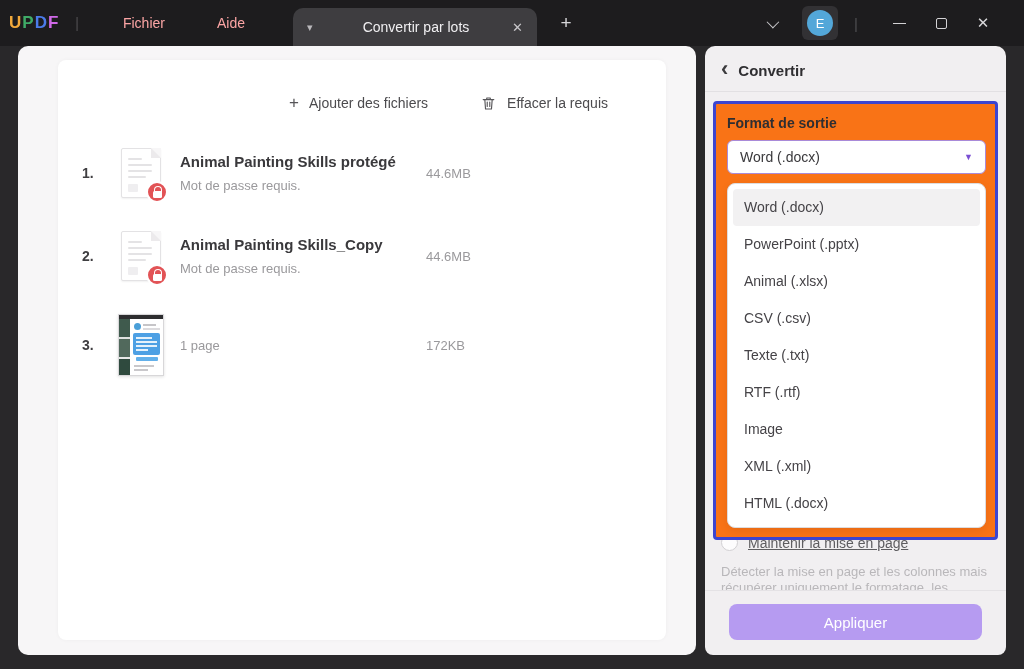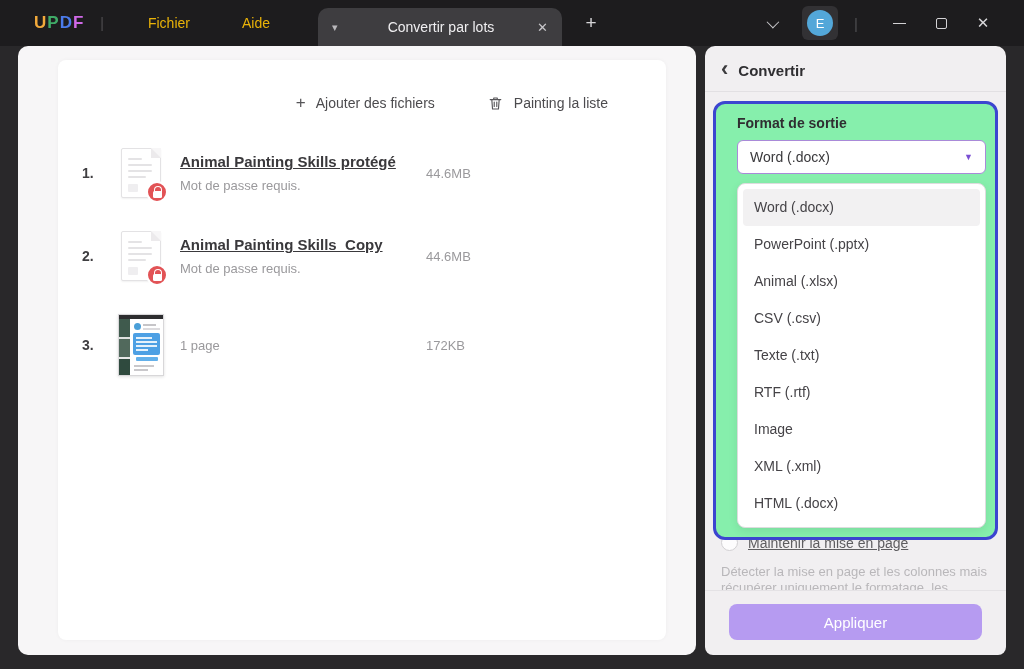--- a/index.html
+++ b/index.html
@@ -2,27 +2,27 @@
 <html style="--logo-u: #f2a93b; --logo-p: #3faa67; --logo-d: #4b7bea; --logo-f: #d069e8; --accent-blue: #3c45d0; --select-border: #a98ad8; --caret-purple: #7a4fd3; --apply-purple: #b69bf1; --badge-red: #e25356; --avatar-blue: #53a7d9;"><head>
 <meta charset="utf-8">
 <style>
   * { margin:0; padding:0; box-sizing:border-box; }
   html,body { width:1024px; height:669px; overflow:hidden; }
   body { font-family:"Liberation Sans","DejaVu Sans",sans-serif; }
 
   .window { width:1024px; height:669px; background:#29282a; display:flex; flex-direction:column; }
 
   
-  .titlebar { height:46px; background:#1d1c1e; display:flex; align-items:center; padding-left:34px; flex-shrink:0; }
+  .titlebar { height:46px; background:#1d1c1e; display:flex; align-items:center; padding-left:9px; flex-shrink:0; }
   .logo { font-size:17px; font-weight:bold; letter-spacing:1px; cursor:default; }
   .logo span { display:inline-block; }
   .logo .l0 { color:var(--logo-u); } .logo .l1 { color:var(--logo-p); }
   .logo .l2 { color:var(--logo-d); } .logo .l3 { color:var(--logo-f); }
   .tb-divider { color:#4f4e51; margin:0 18px 0 16px; font-size:14px; }
-  .menu-item { color:#eab308; font-size:14px; padding:0 26px; height:32px; display:flex; align-items:center; cursor:default; }
+  .menu-item { color:#fca5a5; font-size:14px; padding:0 26px; height:32px; display:flex; align-items:center; cursor:default; }
   .tab { margin-left:22px; width:244px; height:38px; align-self:flex-end; background:#3e3d40; border-radius:10px 10px 0 0; display:flex; align-items:center; padding:0 14px; }
   .tab-caret { color:#b9b8bb; font-size:11px; width:22px; }
   .tab-label { flex:1; text-align:center; color:#f0eff1; font-size:14px; }
   .tab-close { color:#c9c8cb; font-size:13px; width:20px; text-align:right; cursor:default; }
   .newtab { color:#d6d5d8; font-size:19px; font-weight:300; margin-left:16px; width:26px; text-align:center; }
   .tb-right { margin-left:auto; display:flex; align-items:center; padding-right:20px; }
   .chev-down { width:9px; height:9px; border-right:1.6px solid #c9c8cb; border-bottom:1.6px solid #c9c8cb; transform:rotate(45deg) translateY(-2px); margin-right:26px; }
   .avatar-wrap { width:36px; height:34px; background:#323134; border-radius:6px; display:flex; align-items:center; justify-content:center; margin-right:16px; }
   .avatar { width:26px; height:26px; border-radius:50%; background:var(--avatar-blue); color:#fff; font-size:13px; display:flex; align-items:center; justify-content:center; }
   .tb-divider2 { color:#4f4e51; font-size:15px; margin-right:20px; }
@@ -38,21 +38,21 @@
   .main-area { flex:1; background:#f7f6f7; border-radius:10px; min-width:0; }
   .file-panel { margin:14px 30px 16px 40px; height:580px; background:#ffffff; border-radius:8px; box-shadow:0 0 4px rgba(0,0,0,0.04); padding:28px 30px 0 24px; }
   .list-actions { display:flex; justify-content:flex-end; align-items:center; gap:52px; padding-right:28px; height:30px; margin-bottom:30px; }
   .action-btn { display:flex; align-items:center; gap:10px; color:#4c4b4e; font-size:14px; cursor:default; }
   .plus-glyph { font-size:17px; color:#565558; font-weight:300; }
 
   .file-row { display:flex; align-items:center; margin-bottom:33px; }
   .file-num { width:36px; font-size:14px; font-weight:bold; color:#3f3e41; }
   .file-thumb-col { width:46px; margin-right:16px; display:flex; justify-content:center; }
   .file-info { width:246px; }
-  .file-name { font-size:15px; font-weight:bold; color:#3a393c; margin-bottom:8px;text-decoration:underline; }
+  .file-name { font-size:15px; font-weight:bold; color:#3a393c; margin-bottom:8px; }
   .file-note { font-size:13px; color:#9a999c; }
   .file-size { font-size:13px; color:#9a999c; }
 
   
   .doc-icon { width:40px; height:50px; background:#fff; border:1px solid #e3e2e4; border-radius:2px; position:relative; box-shadow:0 1px 2px rgba(0,0,0,0.06); }
   .doc-icon .fold { position:absolute; top:-1px; right:-1px; width:0; height:0; border-left:10px solid #eceaec; border-top:10px solid #f7f6f7; }
   .doc-icon .ln { position:absolute; left:6px; height:2px; background:#e4e3e5; border-radius:1px; }
   .lock-badge { position:absolute; right:-8px; bottom:-6px; width:22px; height:22px; border-radius:50%; background:var(--badge-red); border:2px solid #fff; display:flex; align-items:center; justify-content:center; }
   .lock-shape { position:relative; width:9px; height:7px; background:#fff; border-radius:1.5px; margin-top:4px; }
   .lock-shape::before { content:""; position:absolute; top:-5px; left:1.5px; width:6px; height:6px; border:1.5px solid #fff; border-bottom:none; border-radius:4px 4px 0 0; }
@@ -69,21 +69,21 @@
   .img-thumb .btn { position:absolute; top:42px; left:17px; width:22px; height:4px; background:#63b0ea; border-radius:1px; }
   .img-thumb .gl { position:absolute; left:15px; height:1.5px; background:#c9c8cb; }
 
   
   .right-panel { width:301px; background:#f1eff1; border-radius:10px 10px 8px 8px; display:flex; flex-direction:column; flex-shrink:0; }
   .panel-header { display:flex; align-items:center; gap:10px; padding:16px 16px 12px 16px; }
   .back-chev { color:#3c3b3e; font-size:22px; line-height:16px; font-weight:bold; margin-top:-3px; }
   .panel-title { font-size:15px; font-weight:bold; color:#2f2e31; }
   .panel-divider { height:1px; background:#e2e0e3; margin:0 0 9px 0; }
 
-  .highlight-box { margin:0 8px; border:3px solid var(--accent-blue); border-radius:12px; padding:11px 9px 9px 21px; background:#86efac; position:relative; z-index:2; }
+  .highlight-box { margin:0 8px; border:3px solid var(--accent-blue); border-radius:4px; padding:11px 9px 9px 11px; background:#f97316; position:relative; z-index:2; }
   .format-label { font-size:14px; font-weight:bold; color:#2f2e31; margin-bottom:9px; }
   .format-select { height:34px; background:#fff; border:1px solid var(--select-border); border-radius:6px; display:flex; align-items:center; padding:0 12px; }
   .format-selected { flex:1; font-size:14px; color:#3a393c; }
   .select-caret { color:var(--caret-purple); font-size:9px; }
   .options-list { margin-top:9px; background:#fff; border:1px solid #dddcde; border-radius:8px; box-shadow:0 3px 10px rgba(0,0,0,0.08); padding:5px 5px; }
   .opt { height:37px; display:flex; align-items:center; padding-left:11px; font-size:14px; color:#454347; border-radius:4px; }
   .opt.sel { background:#f2f1f2; }
 
   .keep-row { display:flex; align-items:center; gap:10px; padding:0 16px; margin-top:-9px; position:relative; z-index:1; height:26px; }
   .radio { width:17px; height:17px; border-radius:50%; background:#fdfcfd; border:1px solid #d2d0d3; flex-shrink:0; }
@@ -139,21 +139,21 @@
 
         <div class="list-actions">
           <div class="action-btn">
             <span class="plus-glyph">+</span>
             <span>Ajouter des fichiers</span>
           </div>
           <div class="action-btn">
             <svg viewBox="0 0 24 24" width="17" height="17">
                 <path d="M4.5 6.5h15M9.5 6.5V4.2h5v2.3M6.8 6.5l1 13.3h8.4l1-13.3M10.2 10v6.2M13.8 10v6.2" stroke="#565558" fill="none" stroke-width="1.6" stroke-linecap="round" stroke-linejoin="round"></path>
               </svg>
-            <span>Painting la liste</span>
+            <span>Effacer la requis</span>
           </div>
         </div>
 
         <div class="file-row">
           <span class="file-num">1.</span>
           <span class="file-thumb-col">
             <span class="doc-icon">
               <span class="fold"></span>
               <span class="ln" style="top:9px;width:14px;"></span>
               <span class="ln" style="top:15px;width:24px;"></span>

